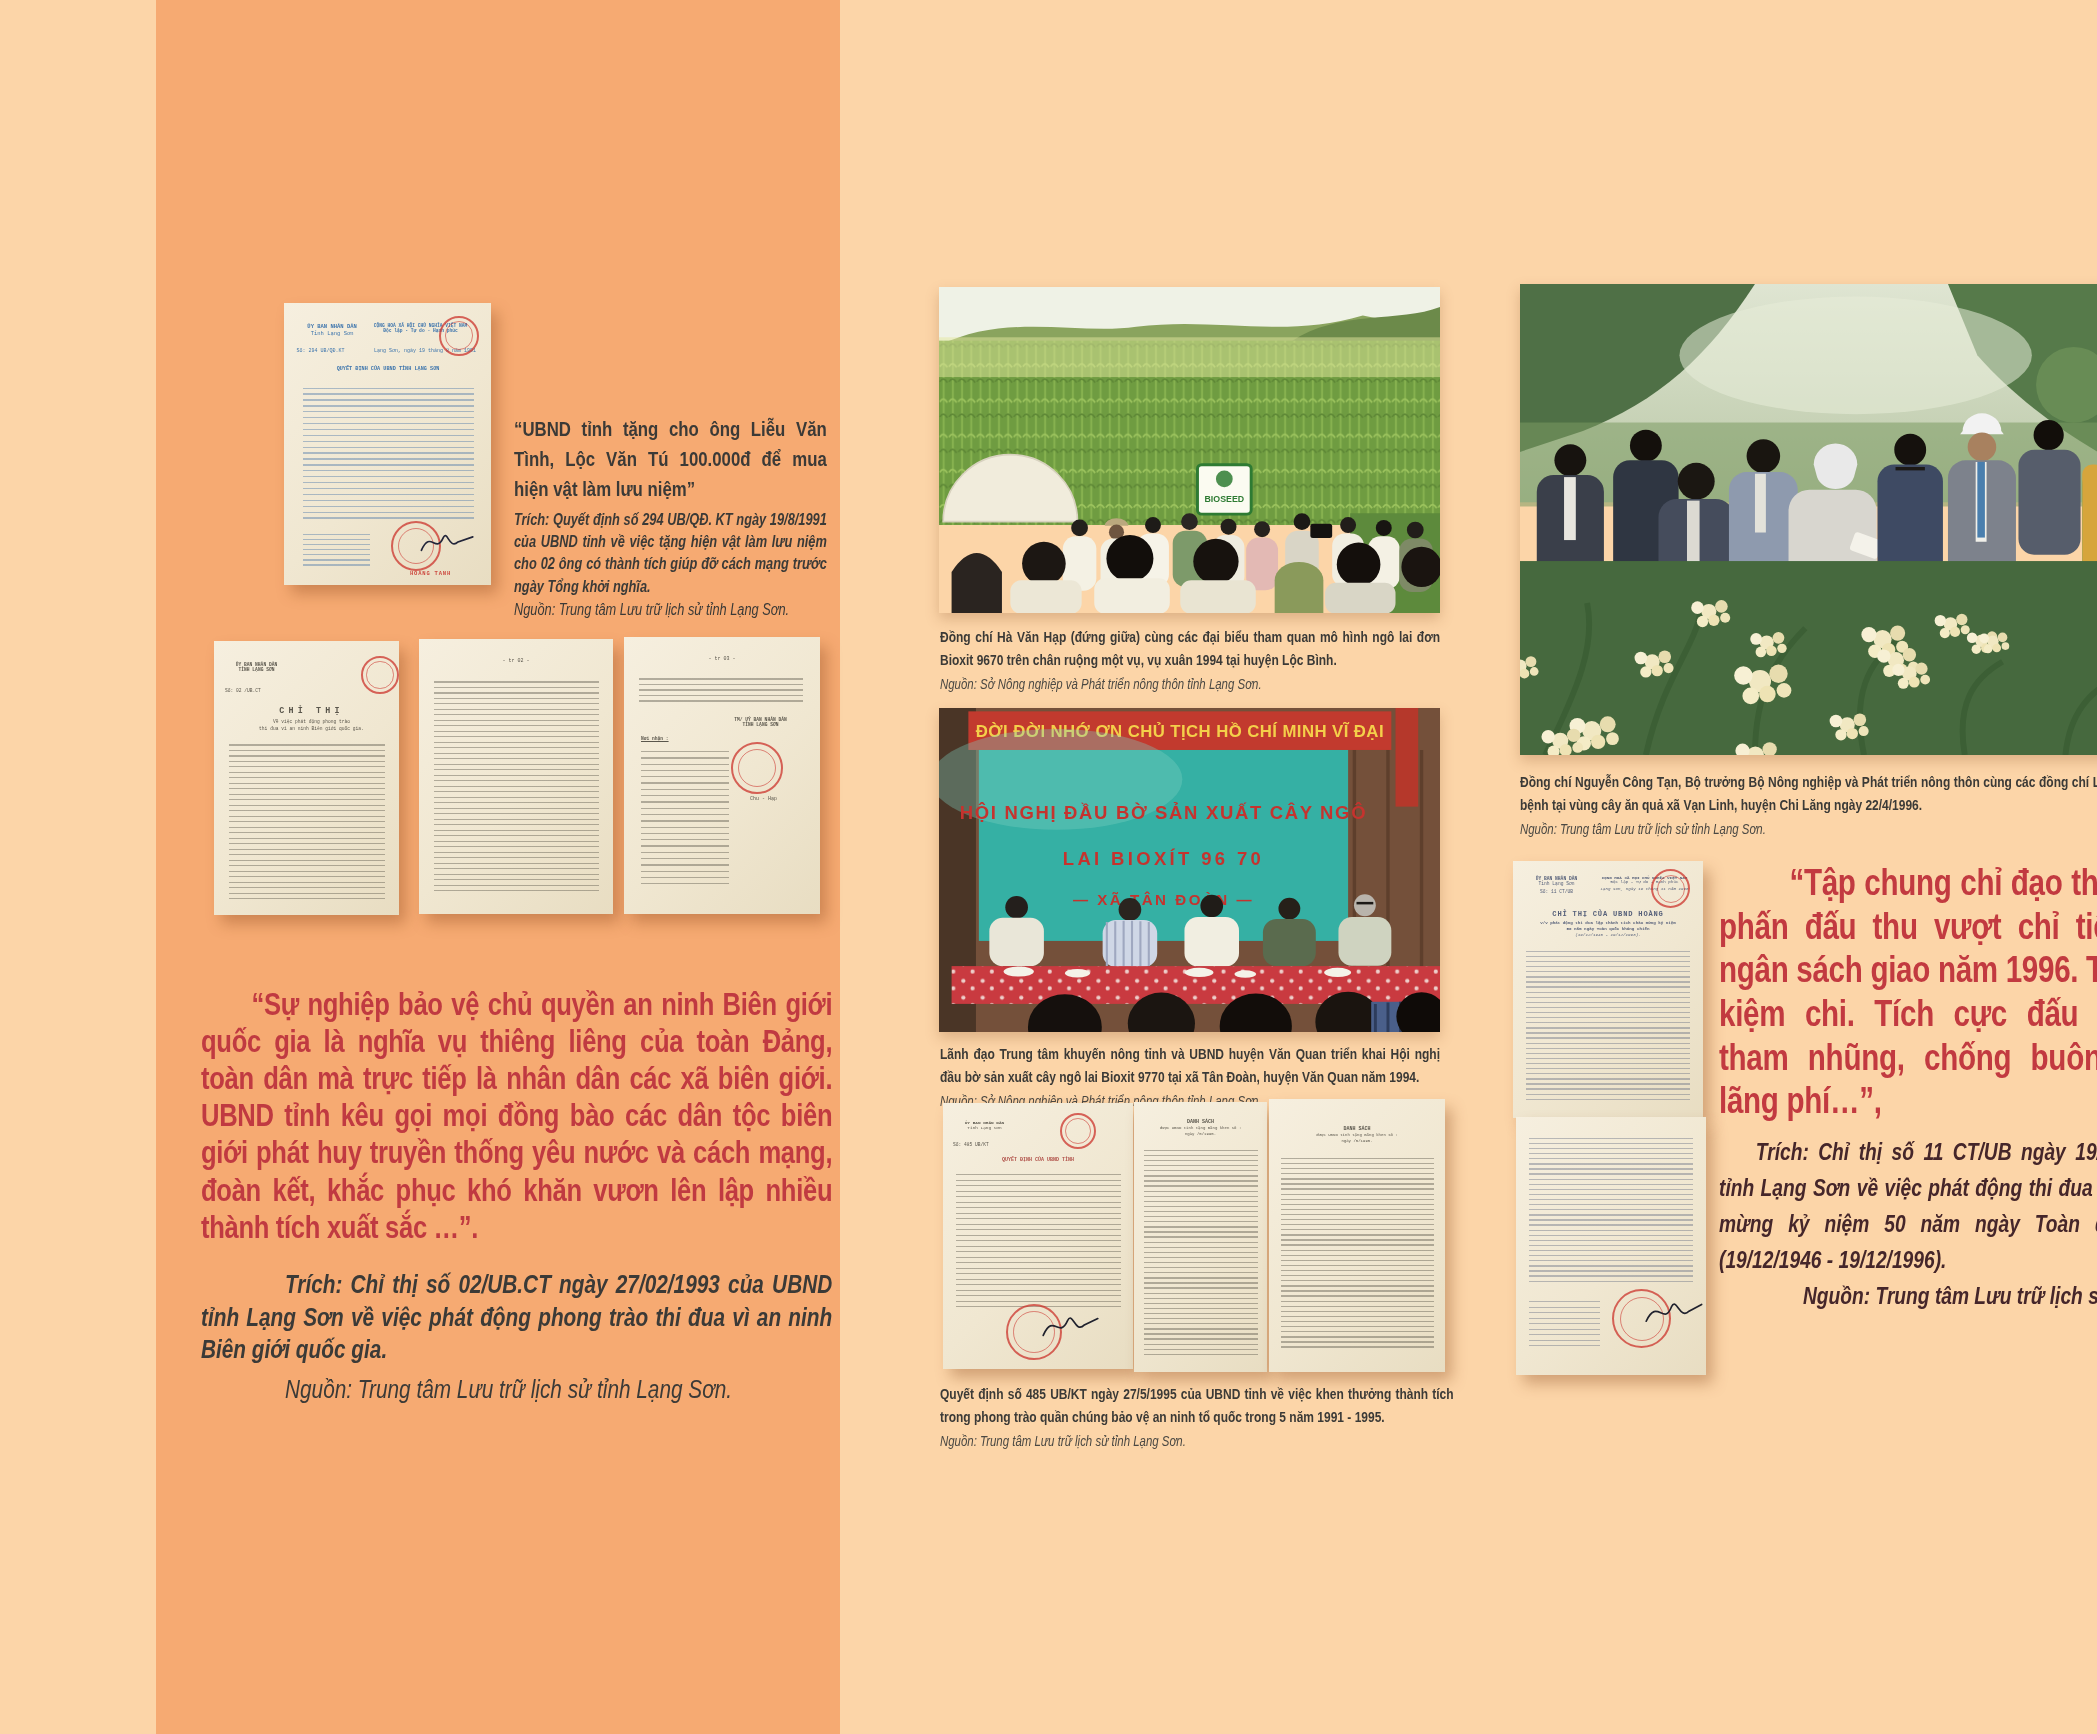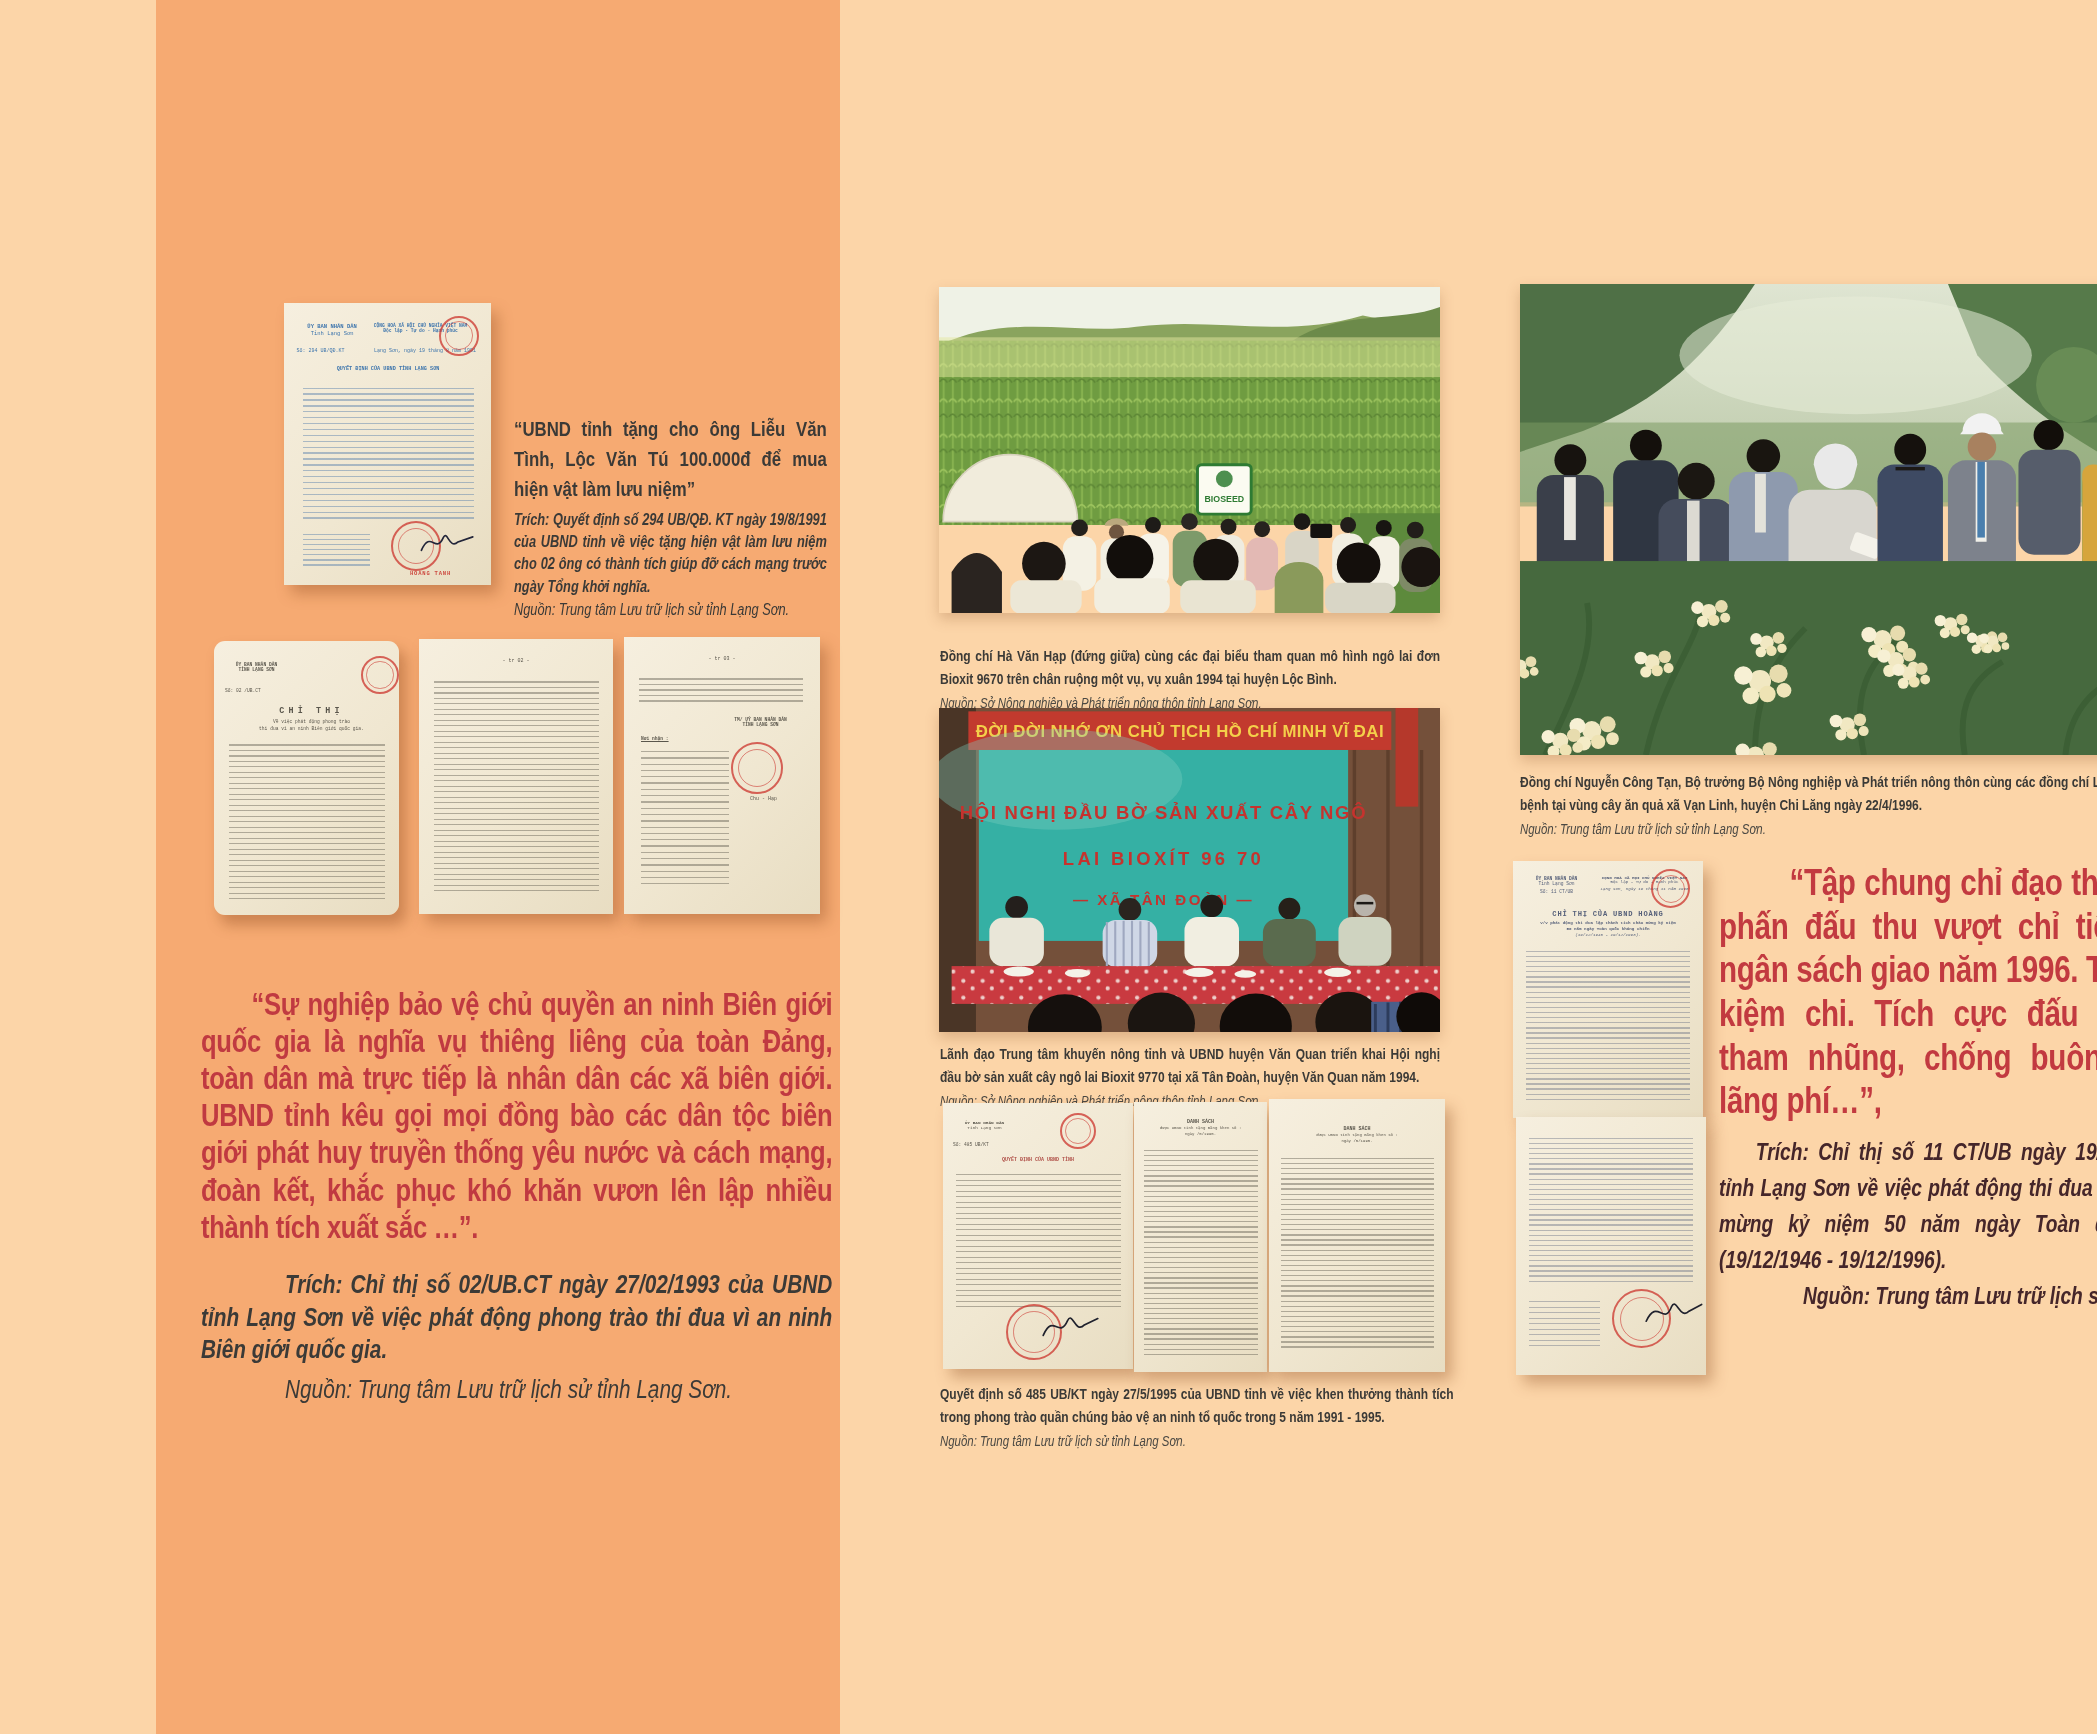--- a/index.html
+++ b/index.html
@@ -58,21 +58,21 @@
   </div>
 
   <div class="abs" style="left:514px;top:414px;">
     <div class="cond" style="width:391px;">
       <div class="capb" style="font-size:21px;line-height:1.42;">“UBND tỉnh tặng cho ông Liễu Văn Tình, Lộc Văn Tú 100.000đ để mua hiện vật làm lưu niệm”</div>
       <div class="trich" style="font-size:16px;line-height:1.38;color:#3b3a37;margin-top:5.9px;">Trích: Quyết định số 294 UB/QĐ. KT ngày 19/8/1991 của UBND tỉnh về việc tặng hiện vật làm lưu niệm cho 02 ông có thành tích giúp đỡ cách mạng trước ngày Tổng khởi nghĩa.</div>
       <div class="nguon" style="font-size:16px;color:#3b3a37;margin-top:3.4px;">Nguồn: Trung tâm Lưu trữ lịch sử tỉnh Lạng Sơn.</div>
     </div>
   </div>
 
-  <div class="paper" style="left:214px;top:641px;width:185px;height:274px;border-radius:11px;">
+  <div class="paper" style="left:214px;top:641px;width:185px;height:274px;">
     <div class="abs mono" style="left:11px;top:21px;width:63px;text-align:center;color:#5a564c;font-size:4.6px;font-weight:bold;">
       <div class="docline">ỦY BAN NHÂN DÂN</div>
       <div class="docline">TỈNH LẠNG SƠN</div>
     </div>
     <div class="abs mono docline" style="left:11px;top:47px;color:#5a564c;font-size:4.6px;">Số: 02 /UB.CT</div>
     <div class="abs mono" style="left:0;top:65px;width:195px;text-align:center;color:#5a564c;font-size:8.4px;font-weight:bold;letter-spacing:4.2px;">CHỈ THỊ</div>
     <div class="abs mono" style="left:0;top:78px;width:195px;text-align:center;color:#5a564c;font-size:4.6px;">Về việc phát động phong trào</div>
     <div class="abs mono" style="left:0;top:85px;width:195px;text-align:center;color:#5a564c;font-size:4.6px;">thi đua vì an ninh Biên giới quốc gia.</div>
     <div class="tl" style="left:15px;right:14.3px;top:99px;height:159px;--gap:4.2px;--ink:rgba(88,84,72,.5);"></div>
     <div class="stamp" style="left:147px;top:15px;width:34px;height:34px;"></div>
@@ -175,21 +175,21 @@
         <rect x="370" y="695" width="180" height="85" rx="26" fill="#f2eee0"></rect>
       <circle cx="660" cy="655" r="54" fill="#17120e"></circle>
         <rect x="575" y="700" width="180" height="80" rx="26" fill="#e9e4d2"></rect>
       <path d="M800,700 a58,44 0 0 1 116,0 l0,78 l-116,0 z" fill="#8a9a5b"></path>
       <circle cx="1000" cy="662" r="52" fill="#140f0c"></circle>
         <rect x="920" y="706" width="168" height="74" rx="26" fill="#d9d6c6"></rect>
       <circle cx="1150" cy="668" r="48" fill="#1a1410"></circle>
     </g>
   </svg>
 
-  <div class="abs" style="left:940px;top:626px;margin-top:19px;">
+  <div class="abs" style="left:940px;top:626px;">
     <div class="cond" style="width:625px;">
       <div class="capb">Đồng chí Hà Văn Hạp (đứng giữa) cùng các đại biểu tham quan mô hình ngô lai đơn Bioxit 9670 trên chân ruộng một vụ, vụ xuân 1994 tại huyện Lộc Bình.</div>
       <div class="capi">Nguồn: Sở Nông nghiệp và Phát triển nông thôn tỉnh Lạng Sơn.</div>
     </div>
   </div>
 
   <svg class="abs" style="left:939px;top:708px;box-shadow:0 5.9px 12.6px rgba(130,70,30,.25);" width="501" height="324" viewBox="0 0 1194 772" preserveAspectRatio="none">
     <defs>
       <pattern id="cloth" width="46" height="40" patternUnits="userSpaceOnUse">
         <rect width="46" height="40" fill="#c93a40"></rect>

